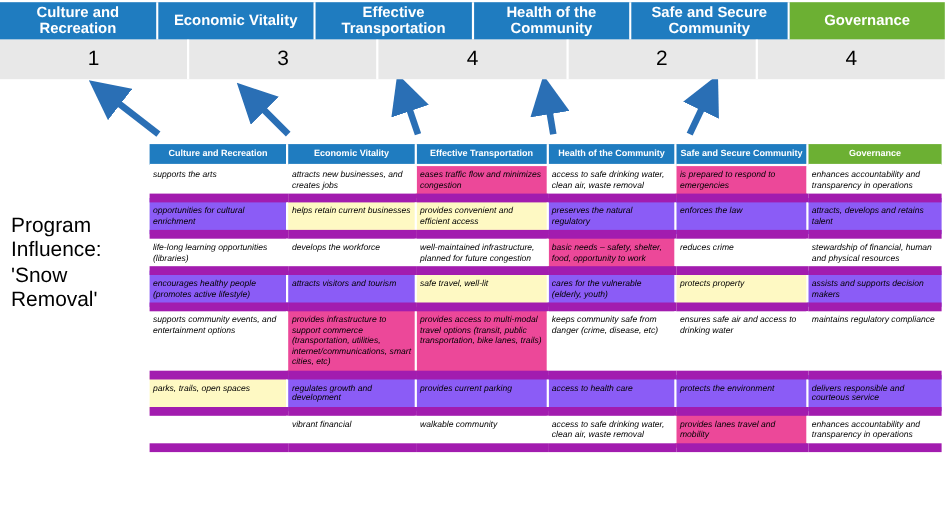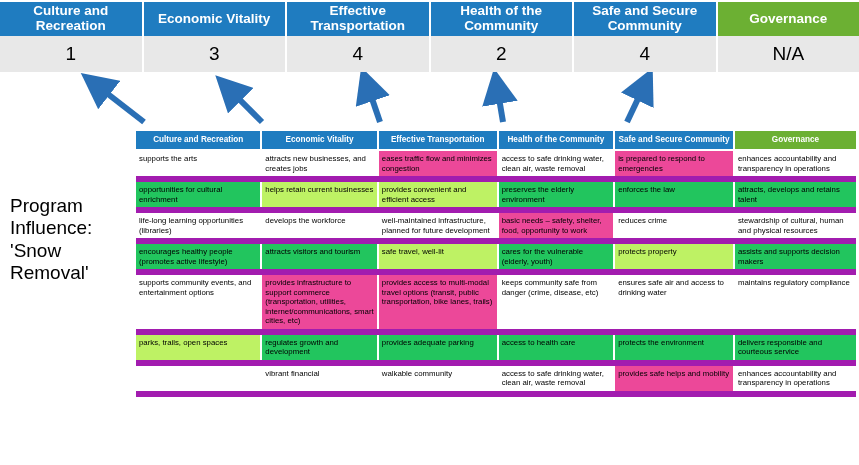--- a/index.html
+++ b/index.html
@@ -121,26 +121,27 @@
     border-right: none;
   }
   #matrix td {
     font-size: 7.8px;
     line-height: 1.22;
     color: #000000;
     vertical-align: top;
     padding: 3px 3px;
     background: #ffffff;
     border-right: 2px solid #ffffff;
-    border-bottom: 6px solid #a21caf;
+    border-bottom: 8px solid #a21caf;
+    font-style: italic;
   }
   #matrix td:last-child { border-right: none; }
   #matrix td.hl { background: #ec4899; }
-  #matrix tr.alt td { background: #22c55e; }
-  #matrix tr.alt td.hl { background: #bef264; }
+  #matrix tr.alt td { background: #8b5cf6; }
+  #matrix tr.alt td.hl { background: #fef9c3; }
   #matrix td.empty { background: #ffffff; }
   #matrix tr.alt td.empty { background: #ffffff; }
 </style>
 </head>
 <body>
 
 <div id="top-header">
   <div class="top-head-cell">
       <span>Culture and Recreation</span>
     </div>
@@ -160,21 +161,20 @@
       <span>Governance</span>
     </div>
 </div>
 
 <div id="score-row">
   <div class="score-cell">1</div>
   <div class="score-cell">3</div>
   <div class="score-cell">4</div>
   <div class="score-cell">2</div>
   <div class="score-cell">4</div>
-  <div class="score-cell">N/A</div>
 </div>
 
 <svg id="arrow-layer" viewBox="0 0 859 62">
   <defs>
     <marker id="ah" markerWidth="6" markerHeight="6" refX="3" refY="3" orient="auto">
       <path d="M0,0 L6,3 L0,6 z" fill="#2a6fb5"></path>
     </marker>
   </defs>
   <g stroke="#2a6fb5" stroke-width="6" fill="none" marker-end="url(#ah)">
     <line x1="144" y1="50" x2="95" y2="12"></line>
@@ -212,58 +212,58 @@
       <td>attracts new businesses, and creates jobs</td>
       <td class="hl">eases traffic flow and minimizes congestion</td>
       <td>access to safe drinking water, clean air, waste removal</td>
       <td class="hl">is prepared to respond to emergencies</td>
       <td>enhances accountability and transparency in operations</td>
     </tr>
     <tr class="alt">
       <td>opportunities for cultural enrichment</td>
       <td class="hl">helps retain current businesses</td>
       <td class="hl">provides convenient and efficient access</td>
-      <td>preserves the elderly environment</td>
+      <td>preserves the natural regulatory</td>
       <td>enforces the law</td>
       <td>attracts, develops and retains talent</td>
     </tr>
     <tr>
       <td>life-long learning opportunities (libraries)</td>
       <td>develops the workforce</td>
-      <td>well-maintained infrastructure, planned for future development</td>
+      <td>well-maintained infrastructure, planned for future congestion</td>
       <td class="hl">basic needs – safety, shelter, food, opportunity to work</td>
       <td>reduces crime</td>
-      <td>stewardship of cultural, human and physical resources</td>
+      <td>stewardship of financial, human and physical resources</td>
     </tr>
     <tr class="alt">
       <td>encourages healthy people (promotes active lifestyle)</td>
       <td>attracts visitors and tourism</td>
       <td class="hl">safe travel, well-lit</td>
       <td>cares for the vulnerable (elderly, youth)</td>
       <td class="hl">protects property</td>
       <td>assists and supports decision makers</td>
     </tr>
     <tr>
       <td>supports community events, and entertainment options</td>
       <td class="hl">provides infrastructure to support commerce (transportation, utilities, internet/communications, smart cities, etc)</td>
       <td class="hl">provides access to multi-modal travel options (transit, public transportation, bike lanes, trails)</td>
       <td>keeps community safe from danger (crime, disease, etc)</td>
       <td>ensures safe air and access to drinking water</td>
       <td>maintains regulatory compliance</td>
     </tr>
     <tr class="alt">
       <td class="hl">parks, trails, open spaces</td>
       <td>regulates growth and development</td>
-      <td>provides adequate parking</td>
+      <td>provides current parking</td>
       <td>access to health care</td>
       <td>protects the environment</td>
       <td>delivers responsible and courteous service</td>
     </tr>
     <tr>
       <td class="empty"></td>
       <td>vibrant financial</td>
       <td>walkable community</td>
       <td>access to safe drinking water, clean air, waste removal</td>
-      <td class="hl">provides safe helps and mobility</td>
+      <td class="hl">provides lanes travel and mobility</td>
       <td>enhances accountability and transparency in operations</td>
     </tr>
   </tbody>
 </table>
 
 </body></html>

